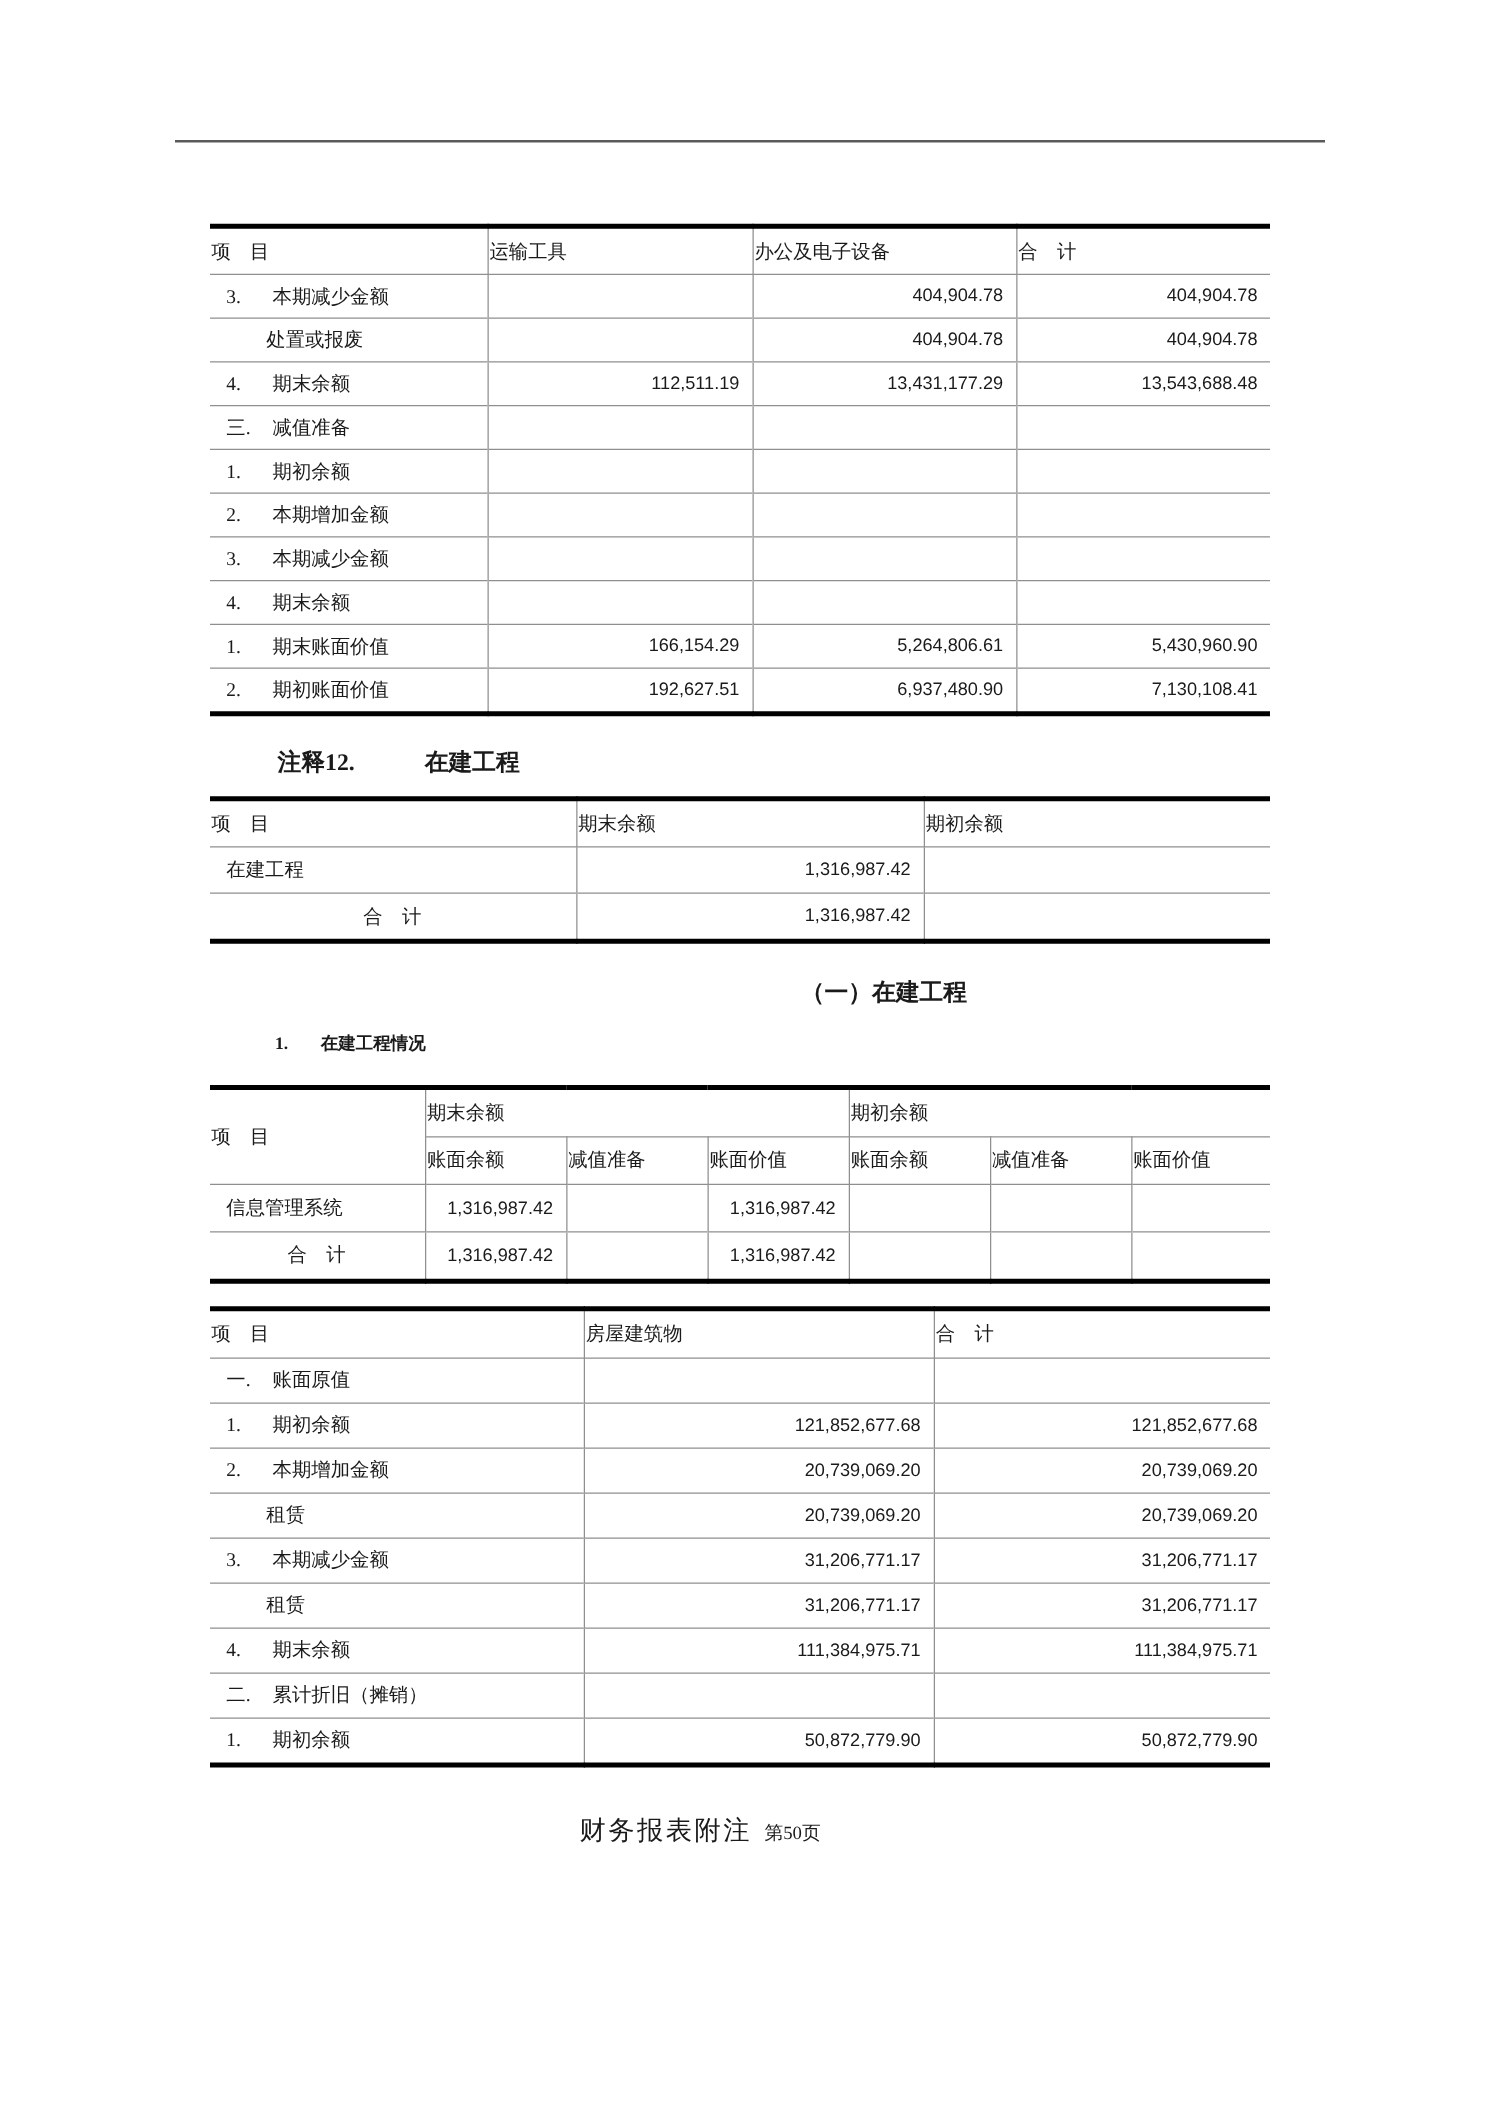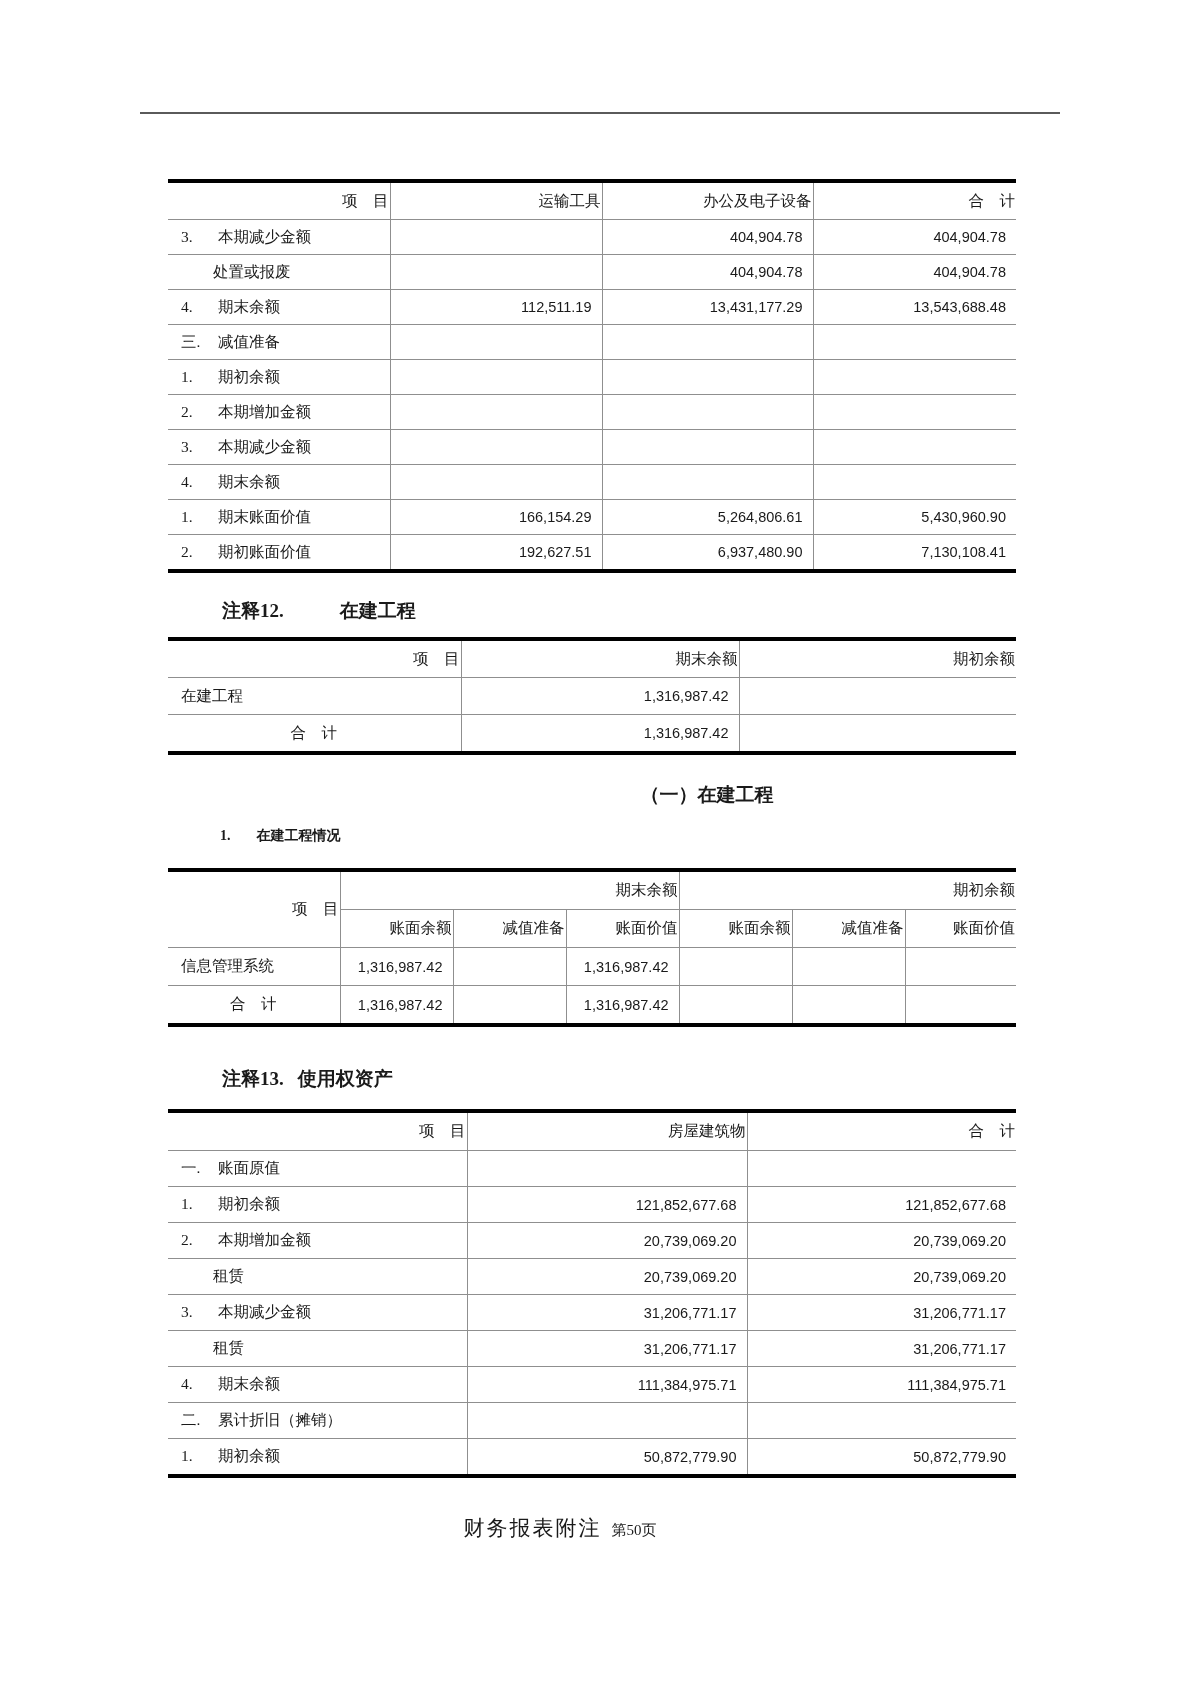--- a/index.html
+++ b/index.html
@@ -11,21 +11,21 @@
   .top-rule{
     margin:112px 0 0 140px;width:920px;height:0;
     border-top:2px solid #5a5a5a;
   }
   table{
     border-collapse:collapse;table-layout:fixed;width:848px;margin-left:168px;
     border-top:4px solid #000;border-bottom:4px solid #000;
   }
   th,td{overflow:hidden;white-space:nowrap;}
   th{
-    font-weight:normal;text-align:right;font-size:15.5px;height:34px;
+    font-weight:normal;text-align:left;font-size:15.5px;height:34px;
     border-bottom:1px solid #8f8f8f;
   }
   th:not(:last-child),td:not(:last-child){border-right:1px solid #8f8f8f;}
   tbody td{height:32px;font-size:15.5px;}
   tbody tr+tr td{border-top:1px solid #8f8f8f;}
   .c-item{text-align:left;padding-left:13px;}
   .c-item .num{display:inline-block;min-width:37px;}
   .c-item.indent{padding-left:45px;}
   .c-item.center{text-align:center;padding-left:0;}
   .c-val{
@@ -221,23 +221,20 @@
           <td class="c-val">1,316,987.42</td>
           <td class="c-val"></td>
           <td class="c-val">1,316,987.42</td>
           <td class="c-val"></td>
           <td class="c-val"></td>
           <td class="c-val"></td>
         </tr>
       </tbody>
   </table>
 
-  <div id="note13-heading" class="note-heading">
-    <span class="gap-sm">注释13.</span><span>使用权资产</span>
-  </div>
 
   <table id="note13-table">
     <colgroup>
         <col style="width:299px">
         <col style="width:280px">
         <col style="width:269px">
       </colgroup>
     <thead>
       <tr>
         <th>项　目</th>

